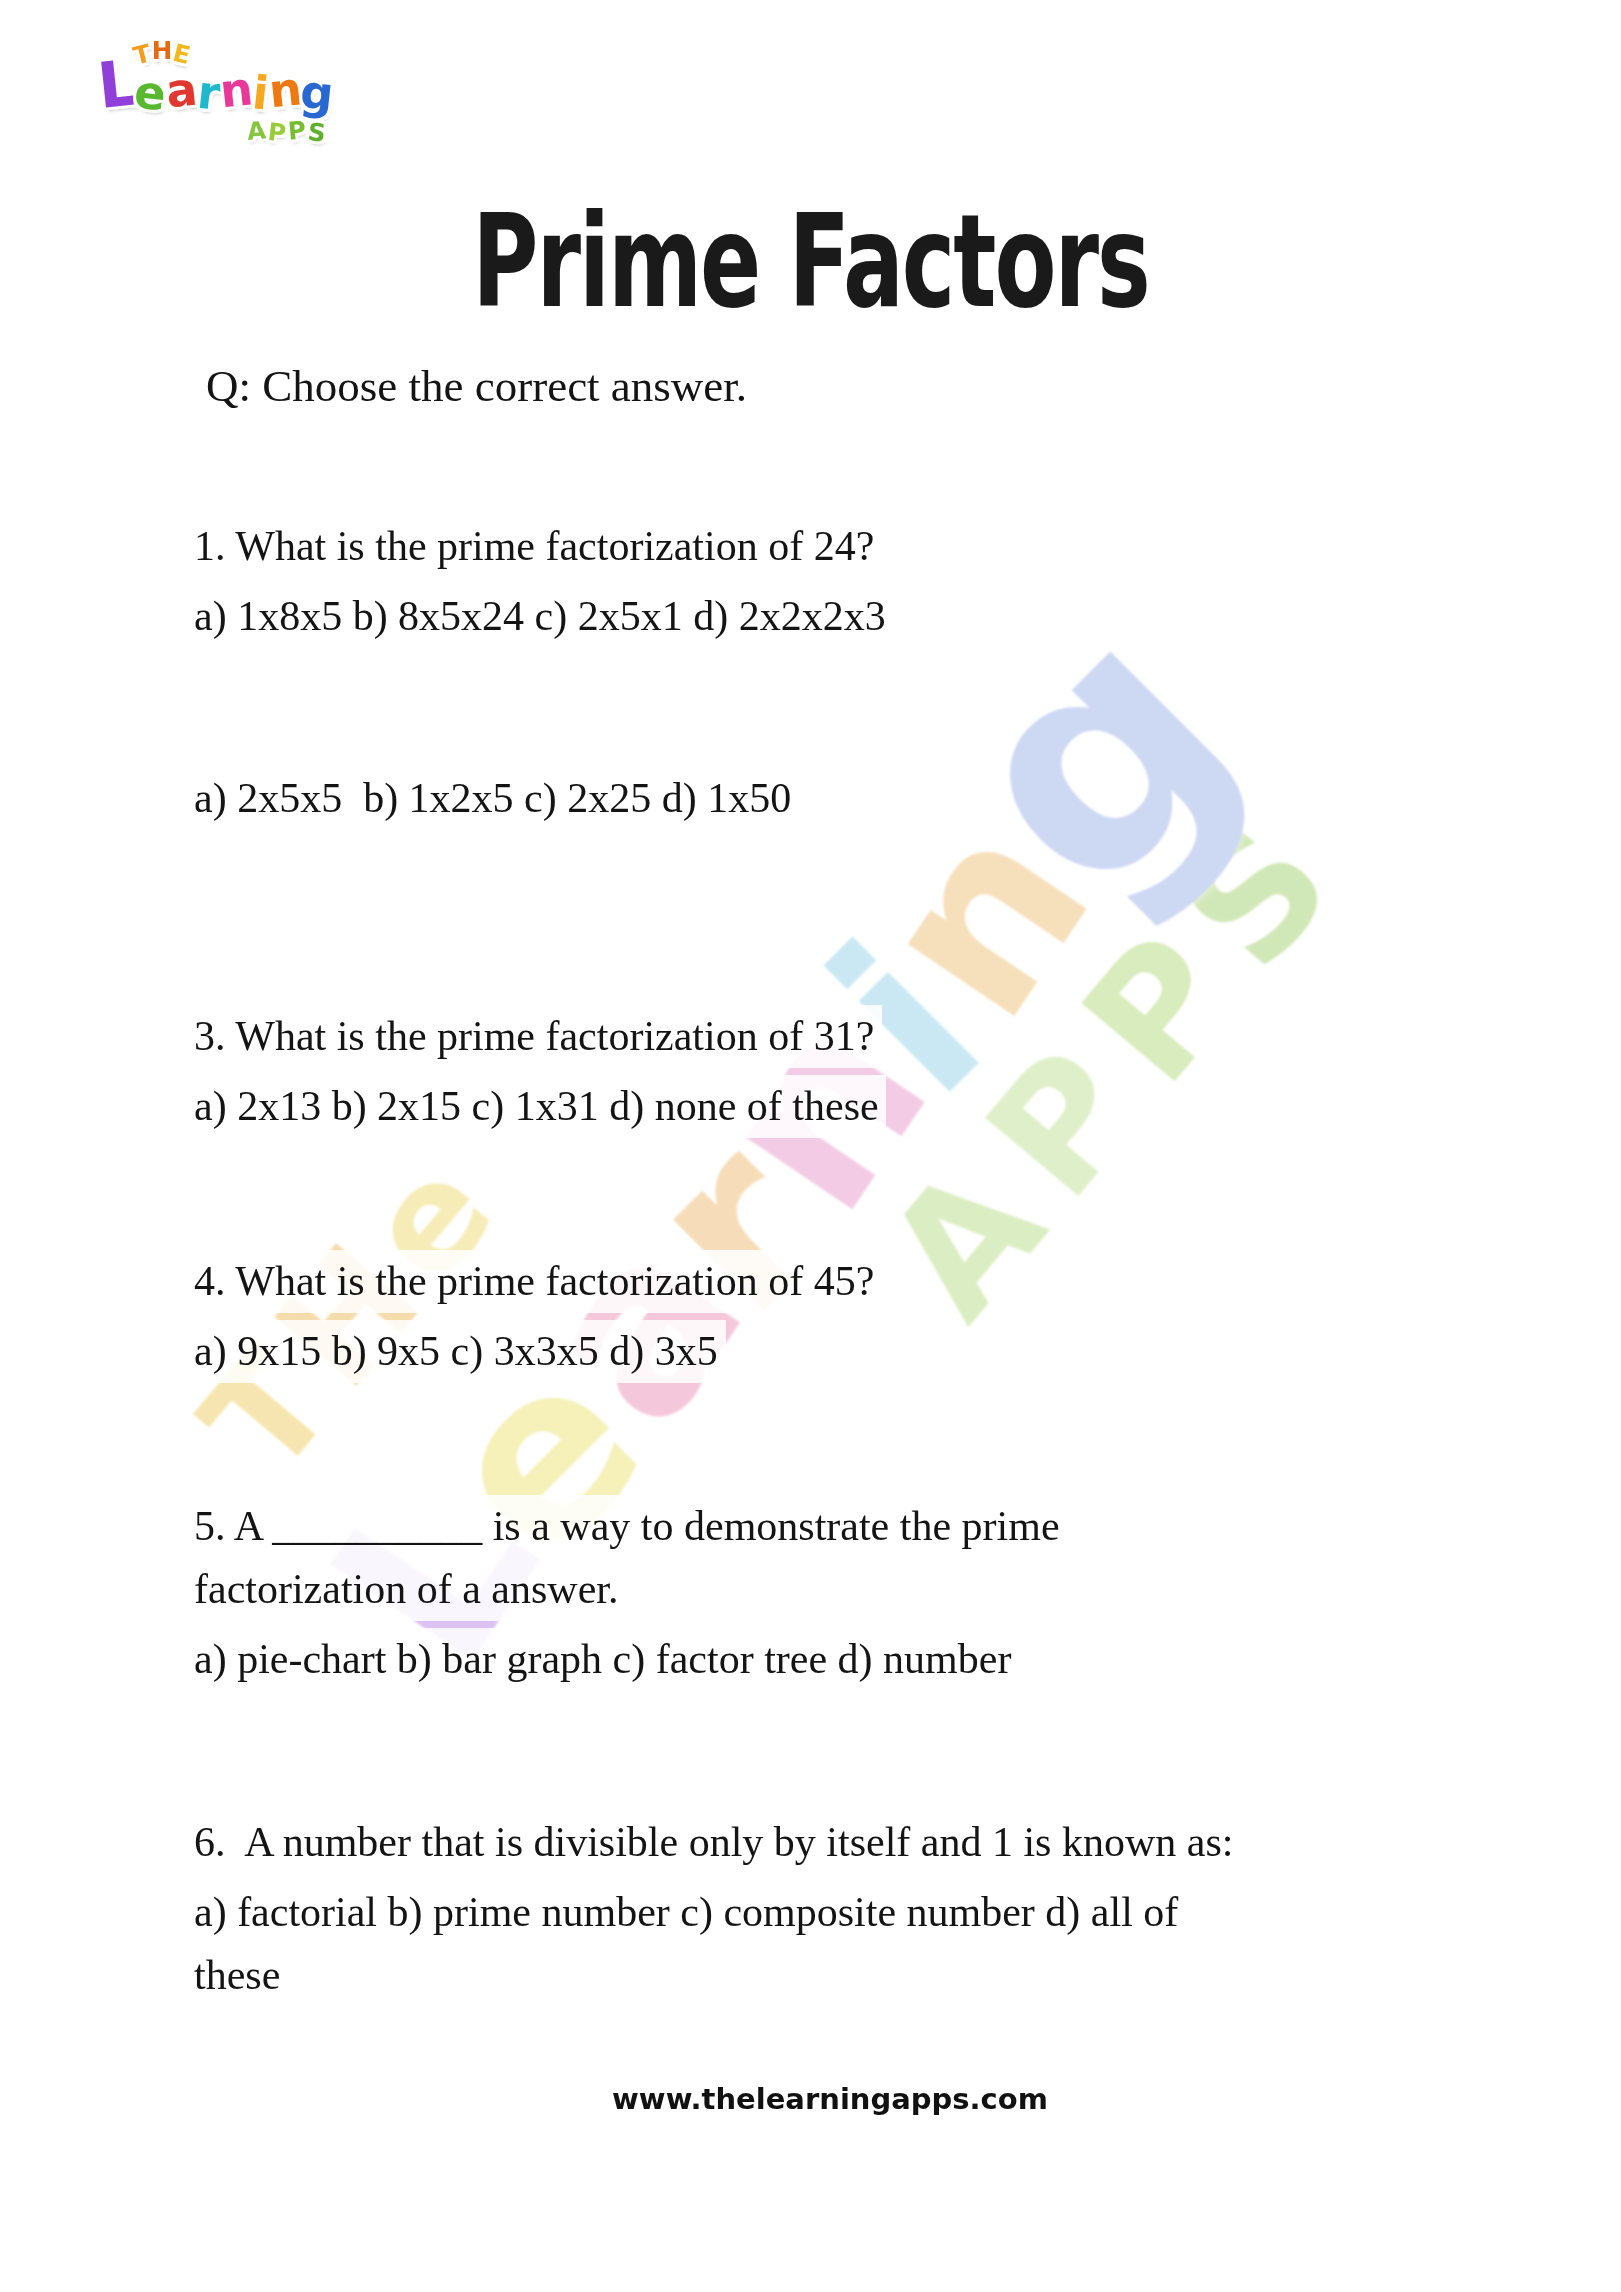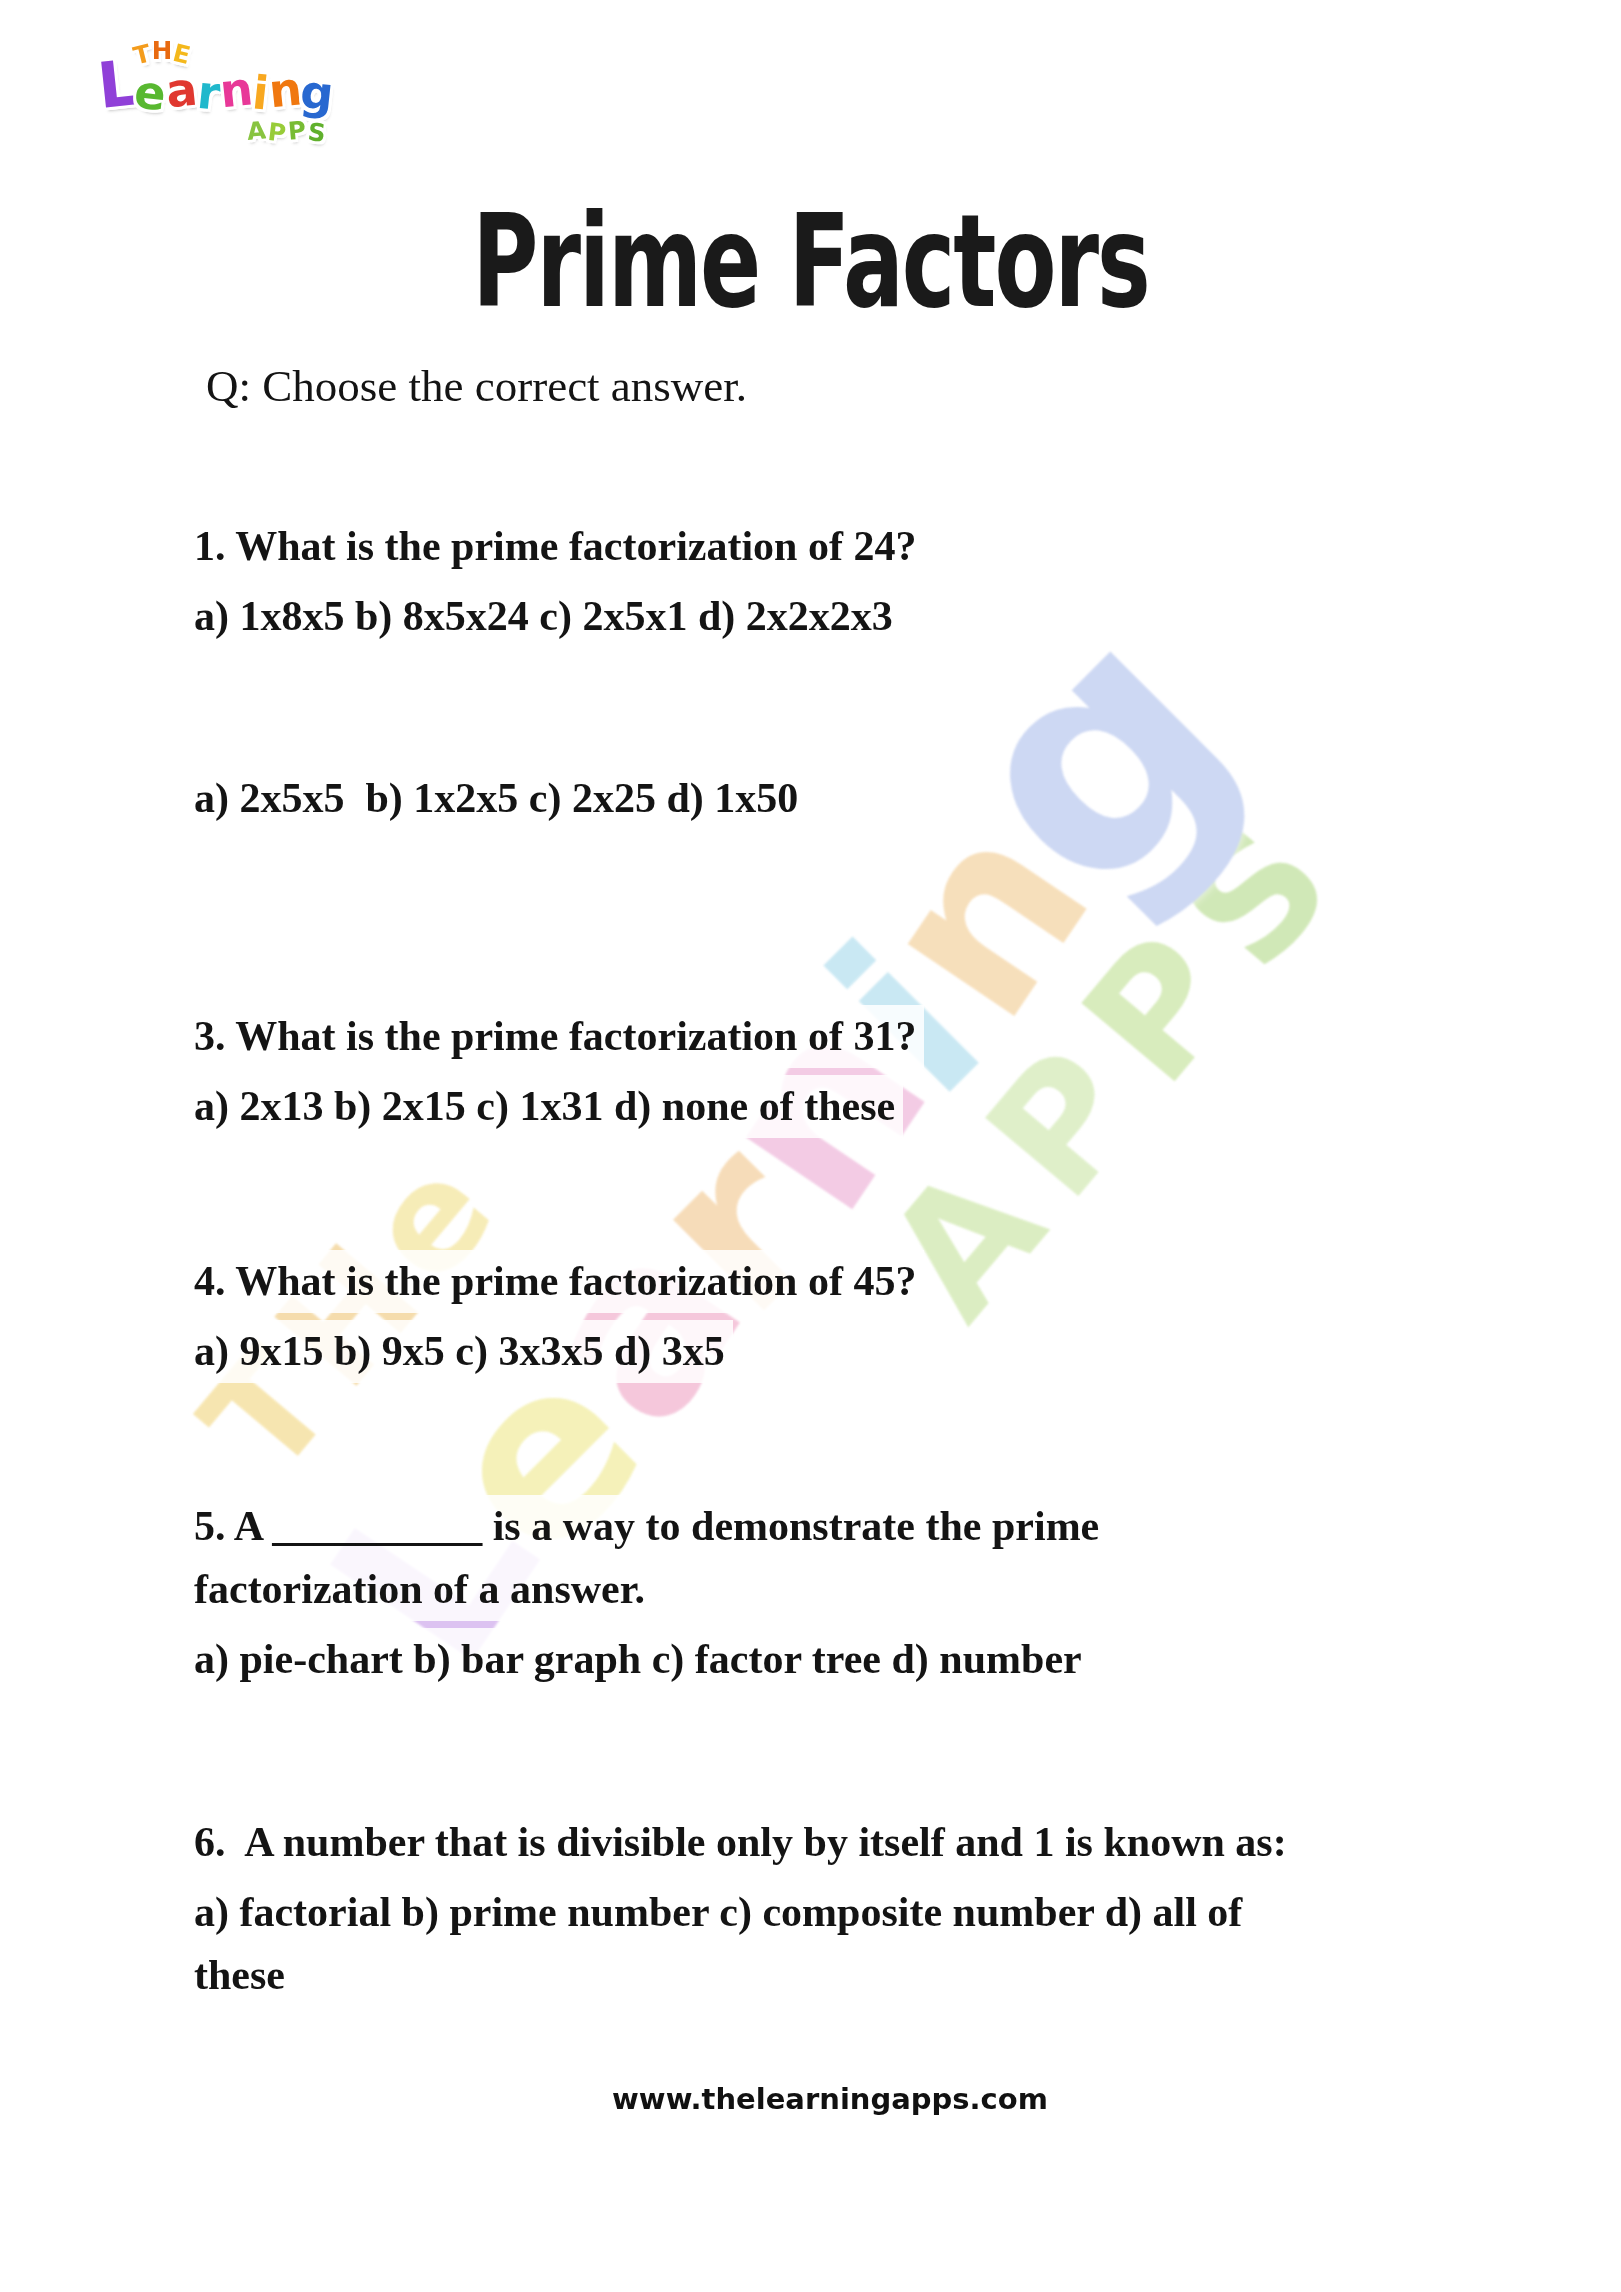--- a/index.html
+++ b/index.html
@@ -106,21 +106,20 @@
     left: 194px;
     top: 355px;
     z-index: 1;
     font-size: 45px;
     margin-left: 12px;
   }
   .q {
     position: absolute;
     left: 194px;
     z-index: 1;
-    font-weight: bold;
   }
   .oline { margin-top: 7px; }
   .oline + .oline { margin-top: 0; }
 
   
   .footer {
     position: absolute;
     left: 0; right: 0;
     top: 2082px;
     text-align: center;

